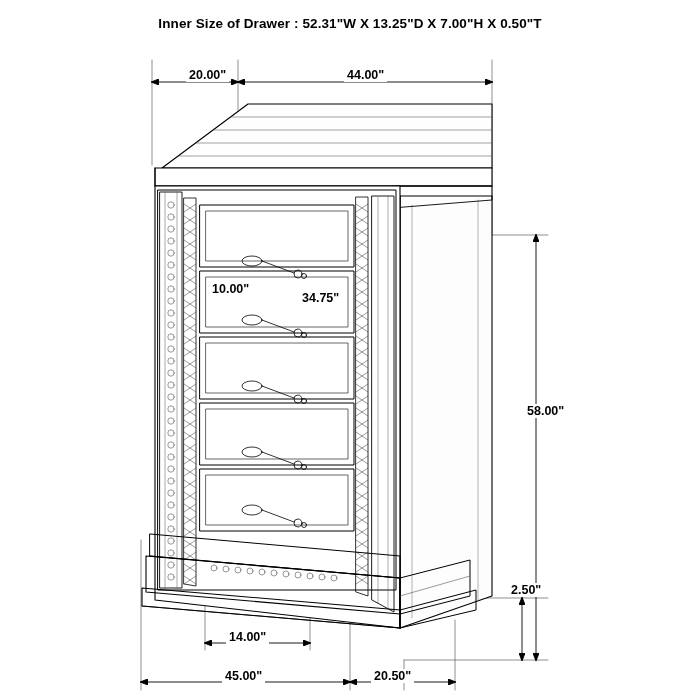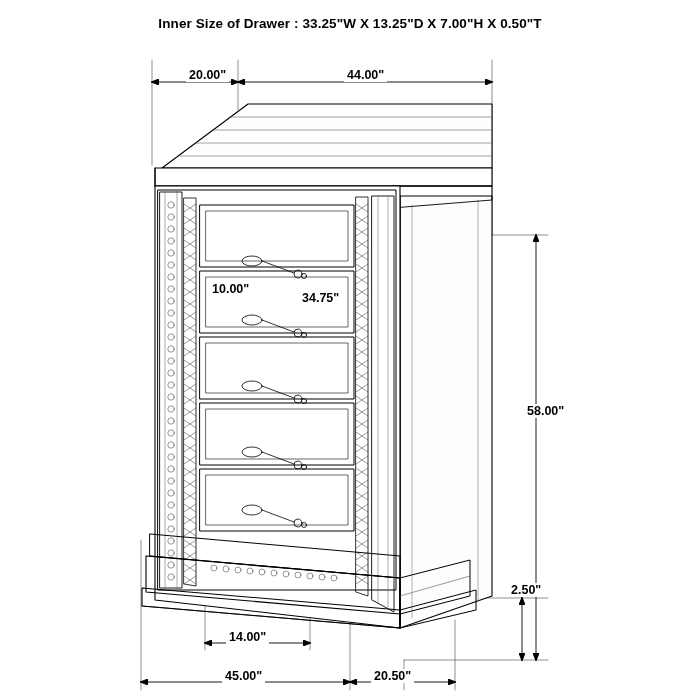--- a/index.html
+++ b/index.html
@@ -45,21 +45,21 @@
     background: #ffffff;
     padding: 0 3px;
     line-height: 14px;
   }
 </style>
 </head>
 <body>
 
 <div id="stage">
 
-  <div class="title">Inner Size of Drawer : 33.25"W X 13.25"D X 7.00"H X 0.50"T</div>
+  <div class="title">Inner Size of Drawer : 52.31"W X 13.25"D X 7.00"H X 0.50"T</div>
 
   <svg class="diagram" viewBox="0 0 700 700">
     <g fill="none" stroke="#000000" stroke-width="1" stroke-linejoin="round" stroke-linecap="round">
 
       <g stroke-width="0.6" stroke="#444444">
 
         <line x1="152" y1="60" x2="152" y2="165"></line>
 
         <line x1="238" y1="60" x2="238" y2="110"></line>
 

